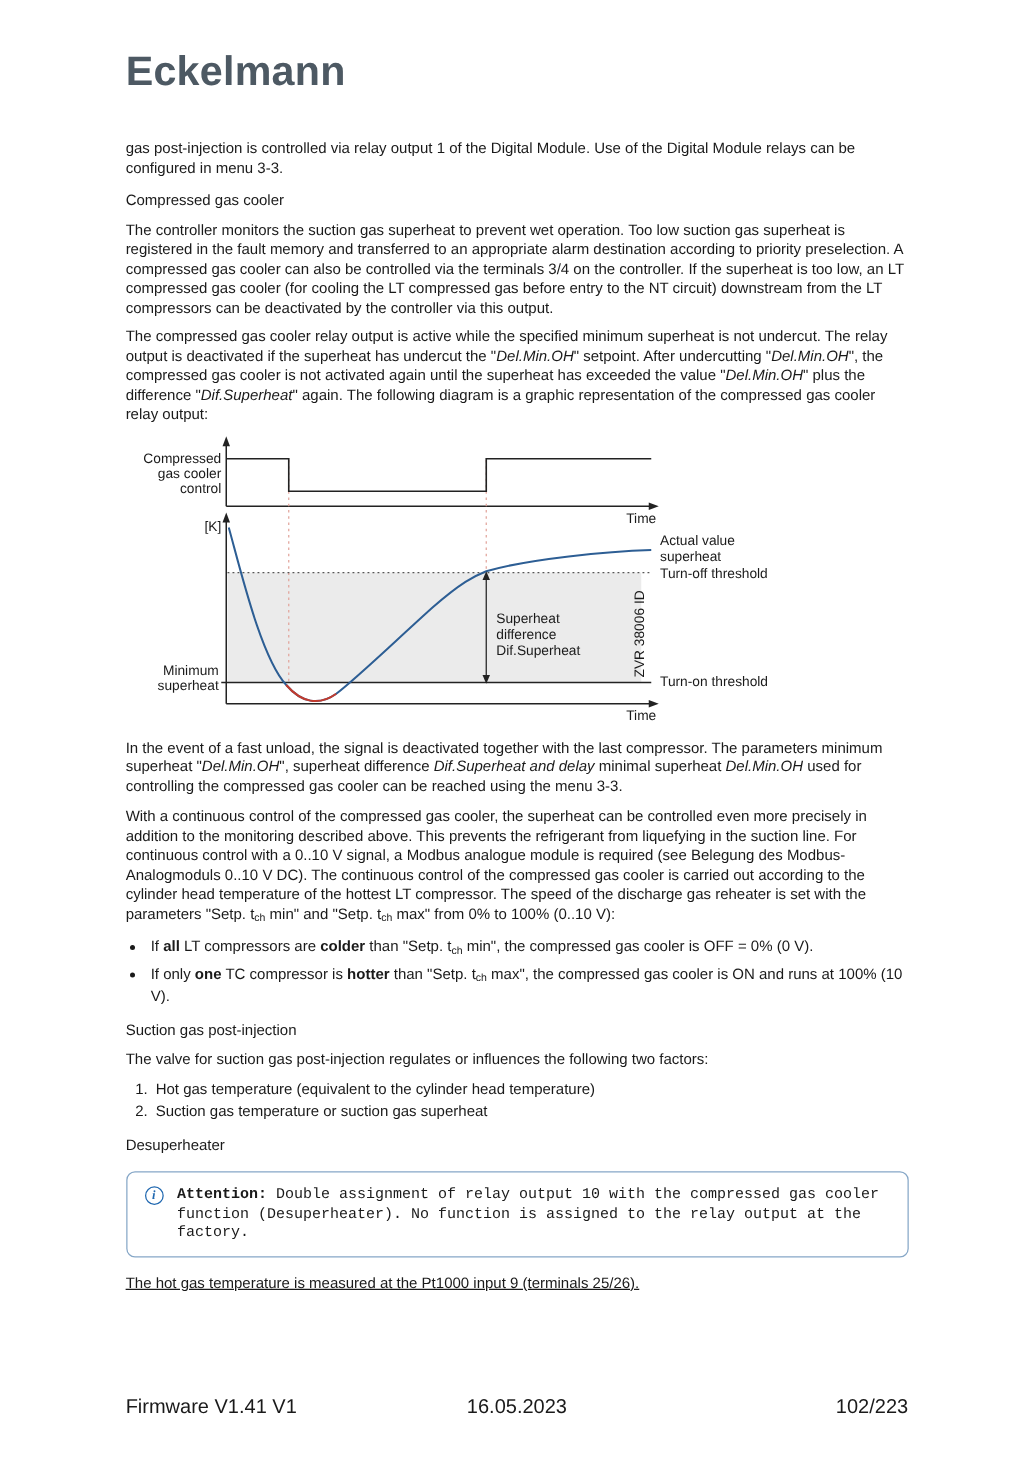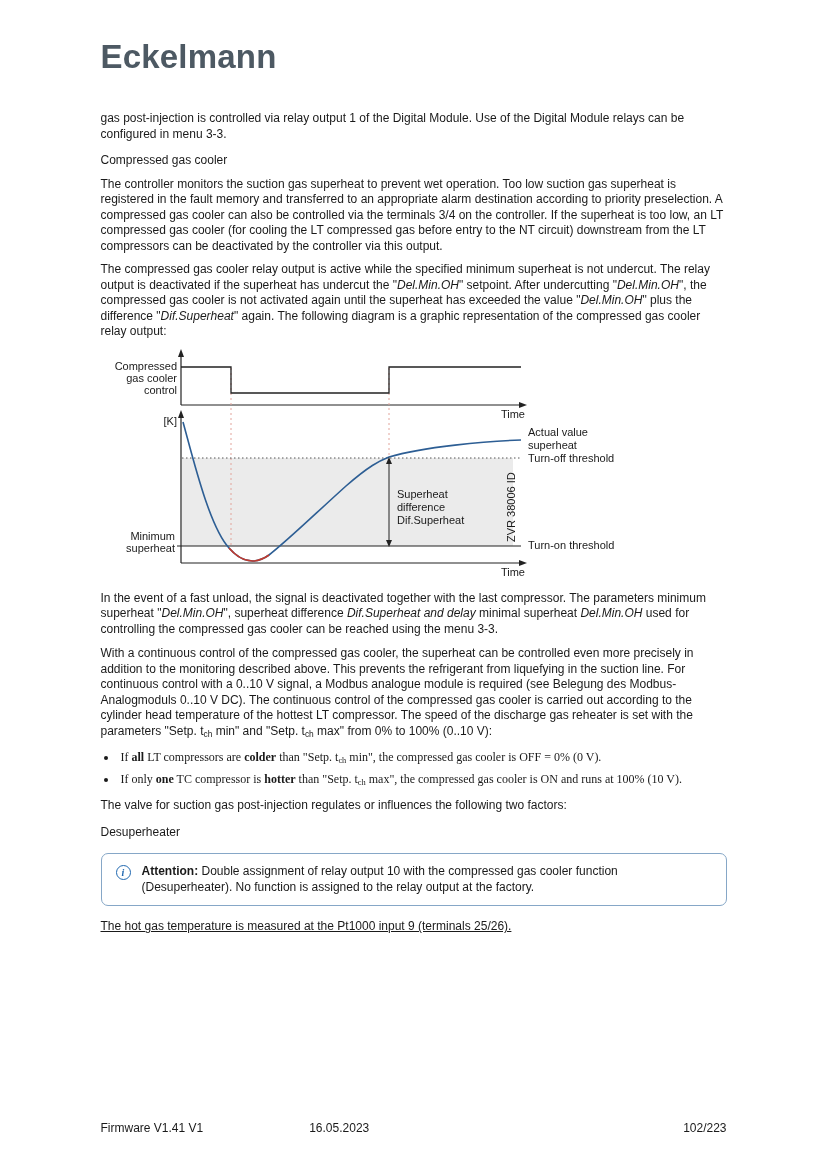--- a/index.html
+++ b/index.html
@@ -13,44 +13,44 @@
     font-size:33px; font-weight:bold; color:#4d5963; letter-spacing:0.2px;
     line-height:1; margin-bottom:38px;
   }
   .content { font-size:12px; line-height:15.5px; }
   .content p { margin:8px 0; }
   .content p.tight { margin:2px 0;text-decoration:underline; }
   h3 { font-size:12px; line-height:15.5px; font-weight:normal; margin:11px 0 0 0; }
   h3 + p, h3 + ul, h3 + ol { margin-top:1px; }
   ul.bullets { margin:8px 0; padding-left:17px; list-style-type:disc; }
   ol.numbered { margin:8px 0; padding-left:21px; }
-  li { margin:3px 0; padding-left:3px;font-family:Liberation Serif, serif; }
+  li { margin:3px 0; padding-left:3px; }
   .seg-b { font-weight:bold; }
   .seg-i { font-style:italic; }
   .seg-sub { font-size:0.7em; vertical-align:-0.25em; }
   .seg-link { color:#2068b0; cursor:pointer; }
   figure.diagram { margin:7px 0 6px 0; }
   figure.diagram svg { display:block; }
   .note-box {
     margin:13px 0; border:1px solid #86a7c7; border-radius:7px;
     padding:10px 14px; display:flex; gap:11px; align-items:flex-start;
   }
   .info-icon {
     flex:0 0 auto; width:15px; height:15px; border:1.5px solid #2068b0;
     border-radius:50%; color:#2068b0; font-size:10px; font-weight:bold;
     font-style:italic; font-family:"Liberation Serif", serif;
     display:flex; align-items:center; justify-content:center; margin-top:1px;
   }
-  .note-text { flex:1; font-size:12px; line-height:15.5px; }
+  .note-text { flex:1; font-size:12px; line-height:15.5px;font-family:Liberation Mono, monospace; }
   .page-footer {
     position:absolute; left:70px; right:70px; bottom:34px;
-    display:flex; font-size:12px; color:#1a1a1a;
+    display:flex; font-size:16px; color:#1a1a1a;
   }
   .page-footer .f-left  { flex:1; text-align:left; }
-  .page-footer .f-center{ flex:1; text-align:left; }
+  .page-footer .f-center{ flex:1; text-align:center; }
   .page-footer .f-right { flex:1; text-align:right; }
   svg text { font-family:"Liberation Sans", sans-serif; font-size:11px; fill:#1a1a1a; }
 </style>
 </head>
 <body>
 
 <div class="page">
 
   <div class="logo">Eckelmann</div>
 
@@ -120,22 +120,27 @@
 
     <p><span>In the event of a fast unload, the signal is deactivated together with the last compressor. The parameters minimum superheat "</span><span class="seg-i">Del.Min.OH</span><span>", superheat difference </span><span class="seg-i">Dif.Superheat and delay</span><span> minimal superheat </span><span class="seg-i">Del.Min.OH</span><span> used for controlling the compressed gas cooler can be reached using the menu 3-3.</span></p>
 
     <p style="margin-top:9px"><span>With a continuous control of the compressed gas cooler, the superheat can be controlled even more precisely in addition to the monitoring described above. This prevents the refrigerant from liquefying in the suction line. For continuous control with a 0..10 V signal, a Modbus analogue module is required (see Belegung des Modbus-Analogmoduls 0..10 V DC). The continuous control of the compressed gas cooler is carried out according to the cylinder head temperature of the hottest LT compressor. The speed of the discharge gas reheater is set with the parameters "Setp. t</span><span class="seg-sub">ch</span><span> min" and "Setp. t</span><span class="seg-sub">ch</span><span> max" from 0% to 100% (0..10 V):</span></p>
 
     <ul class="bullets">
       <li><span>If </span><span class="seg-b">all</span><span> LT compressors are </span><span class="seg-b">colder</span><span> than "Setp. t</span><span class="seg-sub">ch</span><span> min", the compressed gas cooler is OFF = 0% (0 V).</span></li>
       <li><span>If only </span><span class="seg-b">one</span><span> TC compressor is </span><span class="seg-b">hotter</span><span> than "Setp. t</span><span class="seg-sub">ch</span><span> max", the compressed gas cooler is ON and runs at 100% (10 V).</span></li>
     </ul>
 
+    <h3>Suction gas post-injection</h3>
     <p><span>The valve for suction gas post-injection regulates or influences the following two factors:</span></p>
 
+    <ol class="numbered">
+      <li><span>Hot gas temperature (equivalent to the cylinder head temperature)</span></li>
+      <li><span>Suction gas temperature or suction gas superheat</span></li>
+    </ol>
 
     <h3>Desuperheater</h3>
 
     <div class="note-box">
       <span class="info-icon">i</span>
       <div class="note-text"><span class="seg-b">Attention:</span><span> Double assignment of relay output 10 with the compressed gas cooler function (Desuperheater). No function is assigned to the relay output at the factory.</span></div>
     </div>
 
     <p class="tight" style="margin-top:12px"><span>The hot gas temperature is measured at the Pt1000 input 9 (terminals 25/26).</span></p>
 

